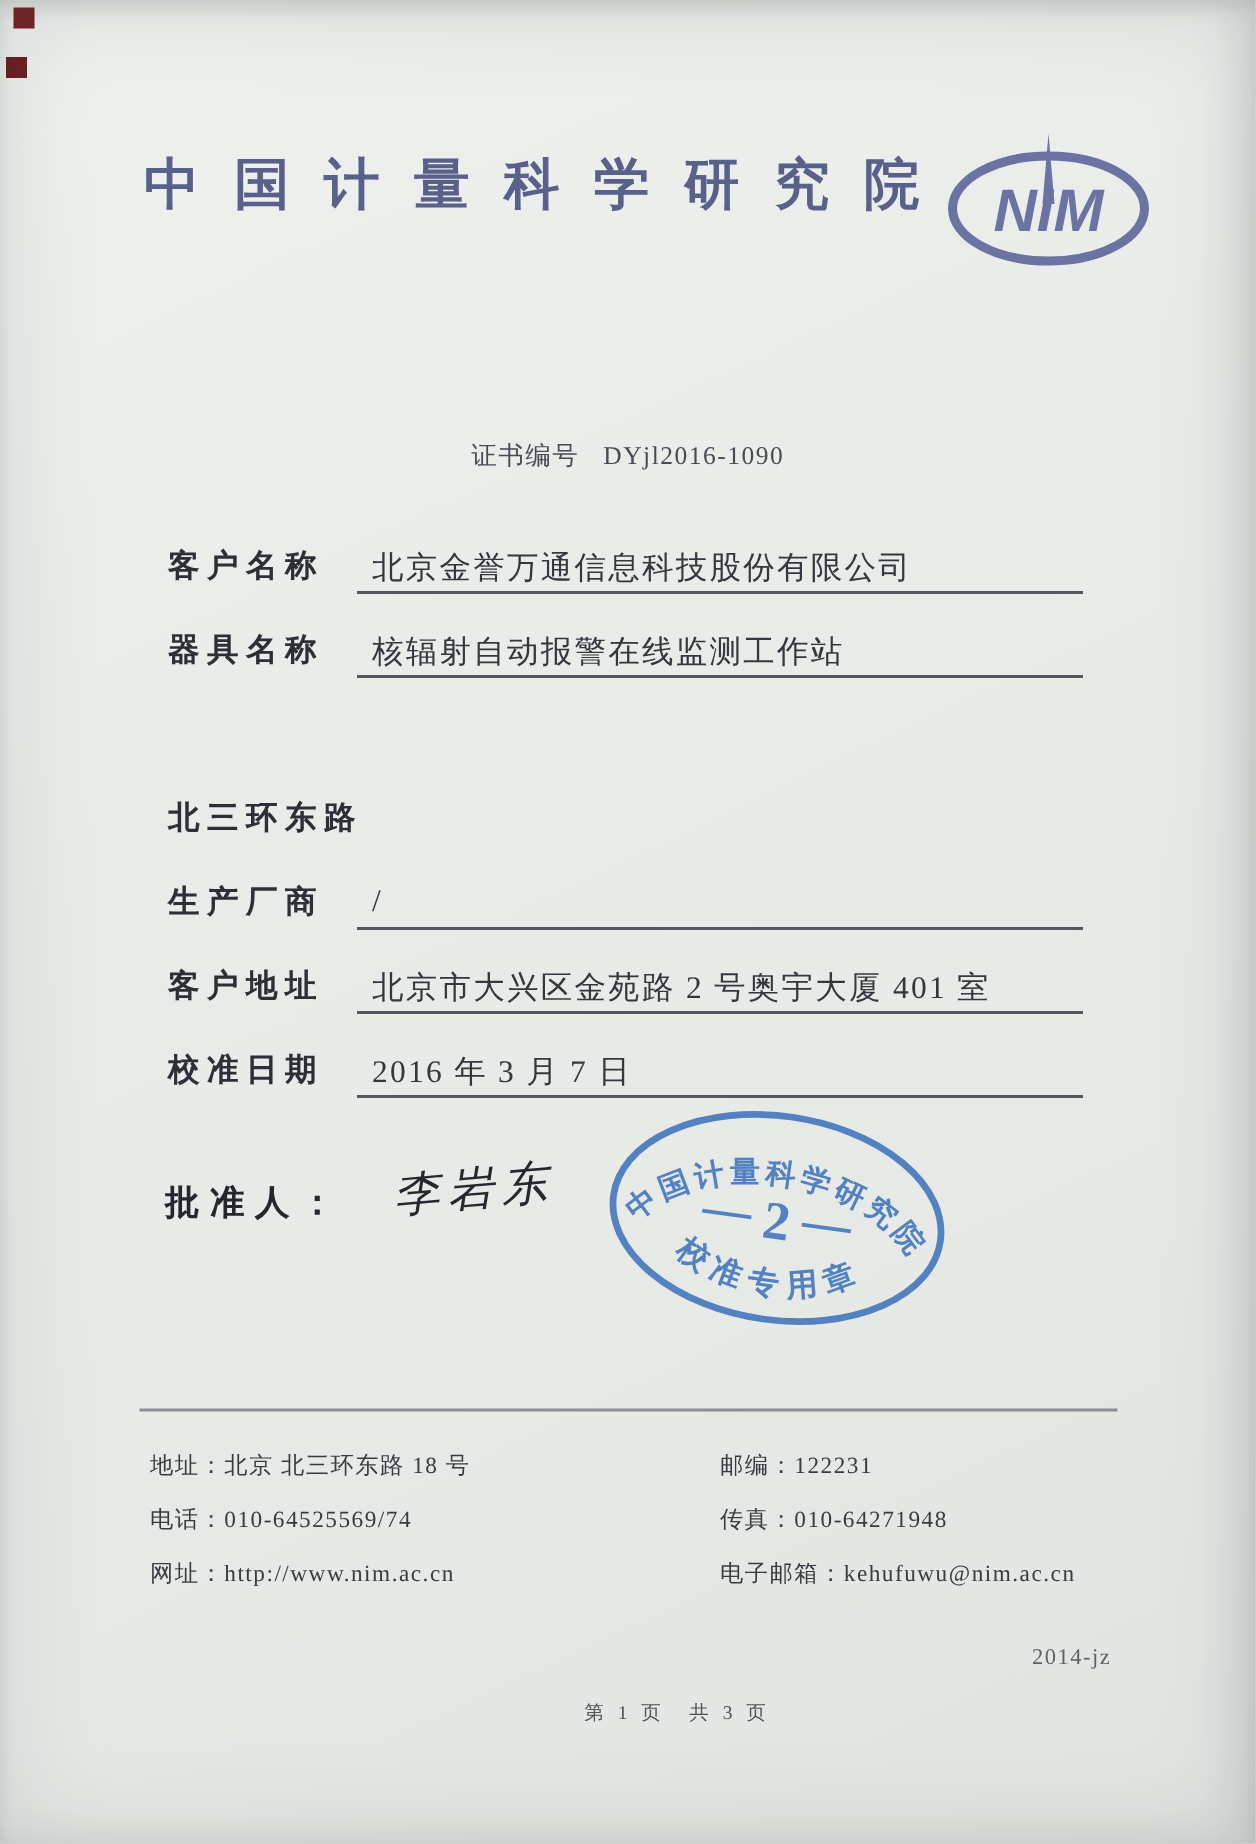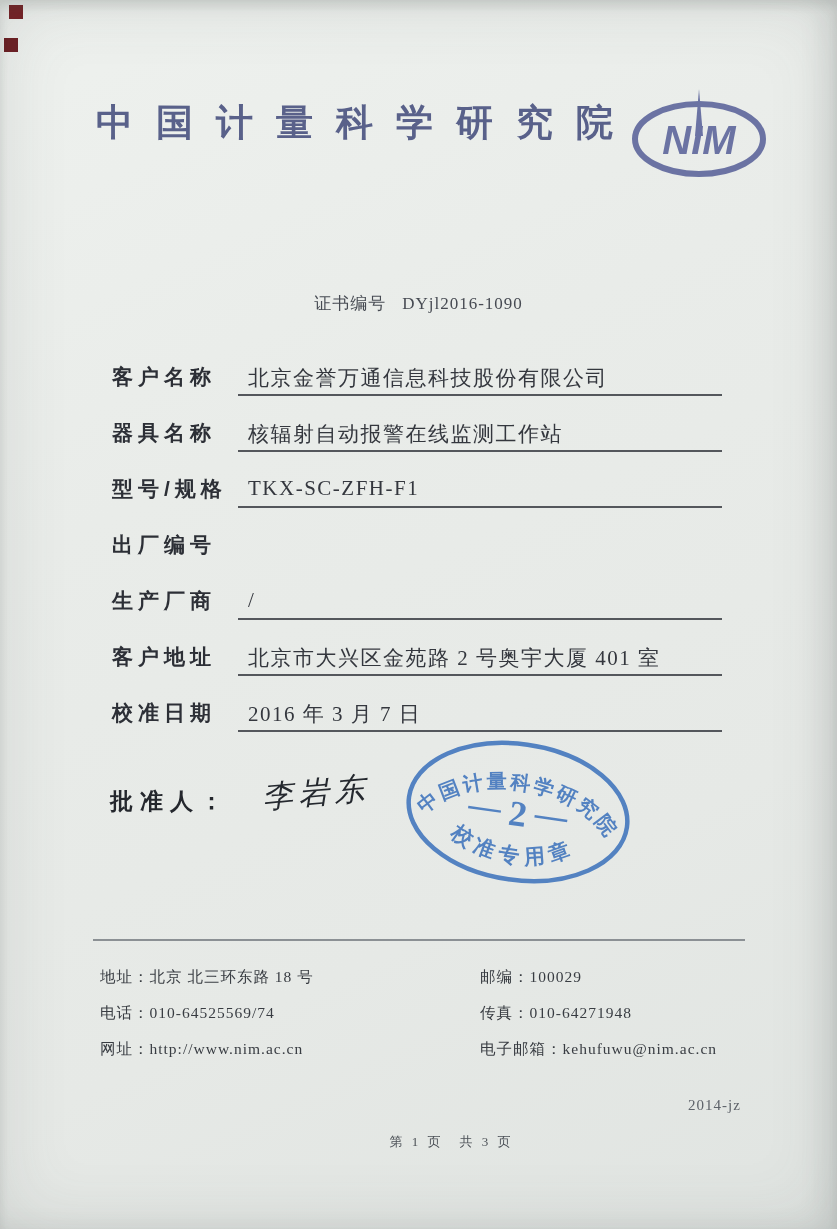--- a/index.html
+++ b/index.html
@@ -101,28 +101,22 @@
     <span class="fline">
       <span class="fvalue">核辐射自动报警在线监测工作站</span>
     </span>
   </div>
   <div class="field-row r0">
     <span class="flabel">客户名称</span>
     <span class="fline">
       <span class="fvalue">北京金誉万通信息科技股份有限公司</span>
     </span>
   </div>
-  <div class="field-row r2">
-    <span class="flabel">型号/规格</span>
-    <span class="fline">
-      <span class="fvalue">TKX-SC-ZFH-F1</span>
-    </span>
-  </div>
   <div class="field-row r3">
-    <span class="flabel">出厂编号</span>
+    <span class="flabel">北三环东路</span>
   </div>
   <div class="field-row r4">
     <span class="flabel">生产厂商</span>
     <span class="fline">
       <span class="fvalue">/</span>
     </span>
   </div>
   <div class="field-row r5">
     <span class="flabel">客户地址</span>
     <span class="fline">
@@ -155,21 +149,21 @@
     </text>
     <line x1="70" y1="88" x2="103" y2="88" stroke="#3f74bd" stroke-width="2.5"></line>
     <line x1="137" y1="88" x2="170" y2="88" stroke="#3f74bd" stroke-width="2.5"></line>
     <text x="120" y="100" text-anchor="middle" font-size="36" font-weight="bold" fill="#3f74bd" font-family="Liberation Serif, serif">2</text>
   </svg>
 
   <div class="sep-line"></div>
 
   <div class="contact-row c0">
     <span class="c-left">地址：北京 北三环东路 18 号</span>
-    <span class="c-right">邮编：100029</span>
+    <span class="c-right">邮编：122231</span>
   </div>
   <div class="contact-row c1">
     <span class="c-left">电话：010-64525569/74</span>
     <span class="c-right">传真：010-64271948</span>
   </div>
   <div class="contact-row c2">
     <span class="c-left">网址：http://www.nim.ac.cn</span>
     <span class="c-right">电子邮箱：kehufuwu@nim.ac.cn</span>
   </div>
 

